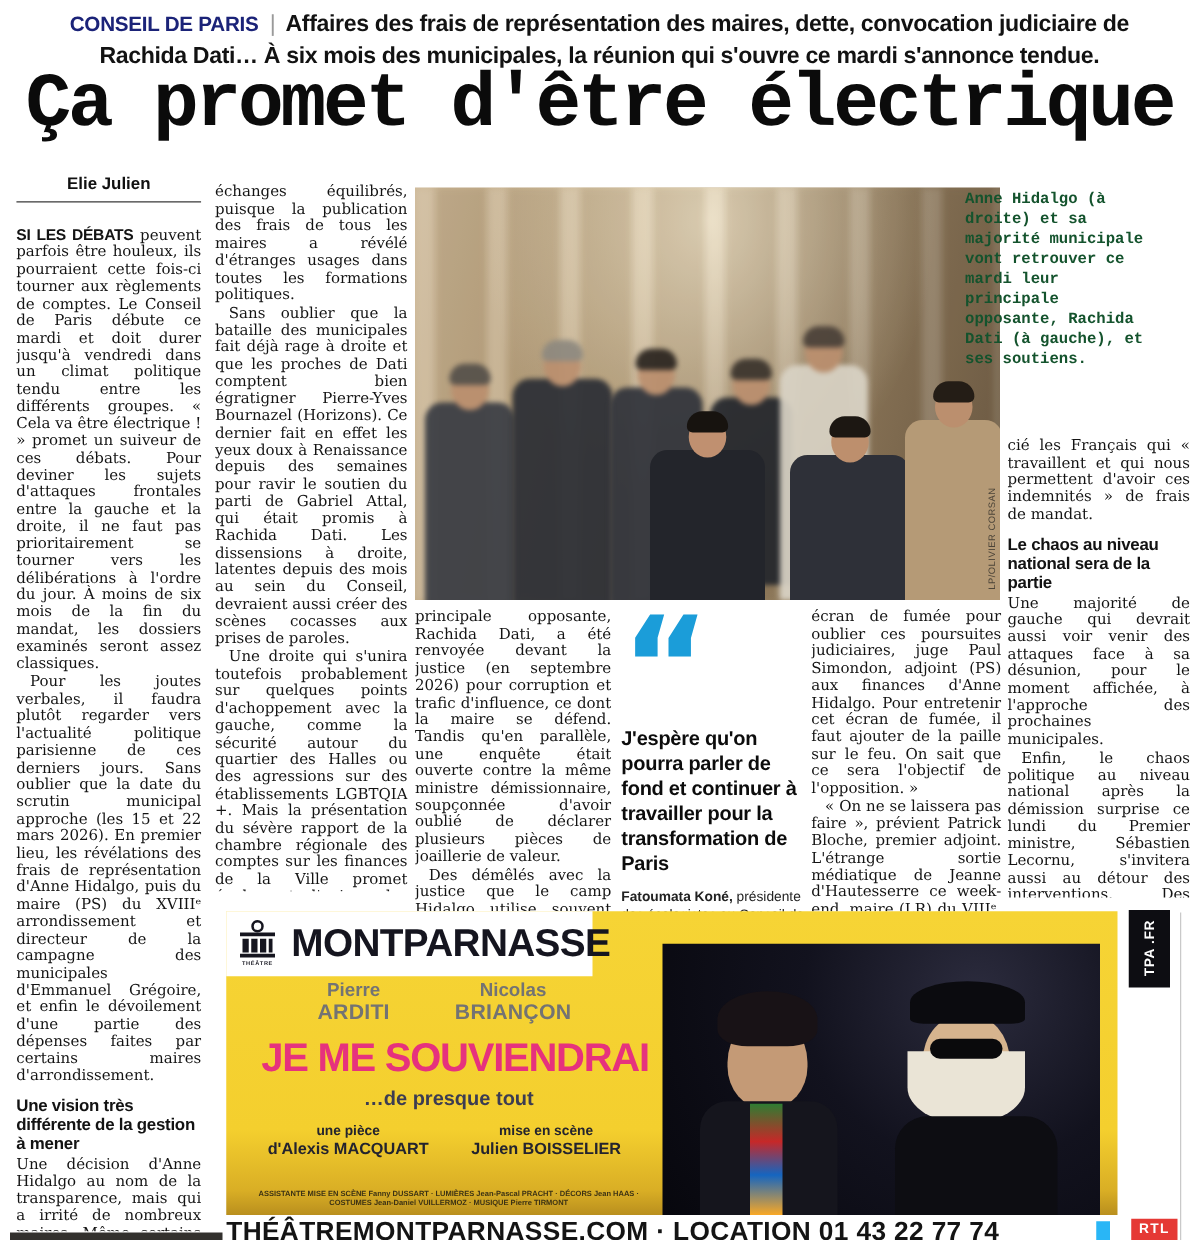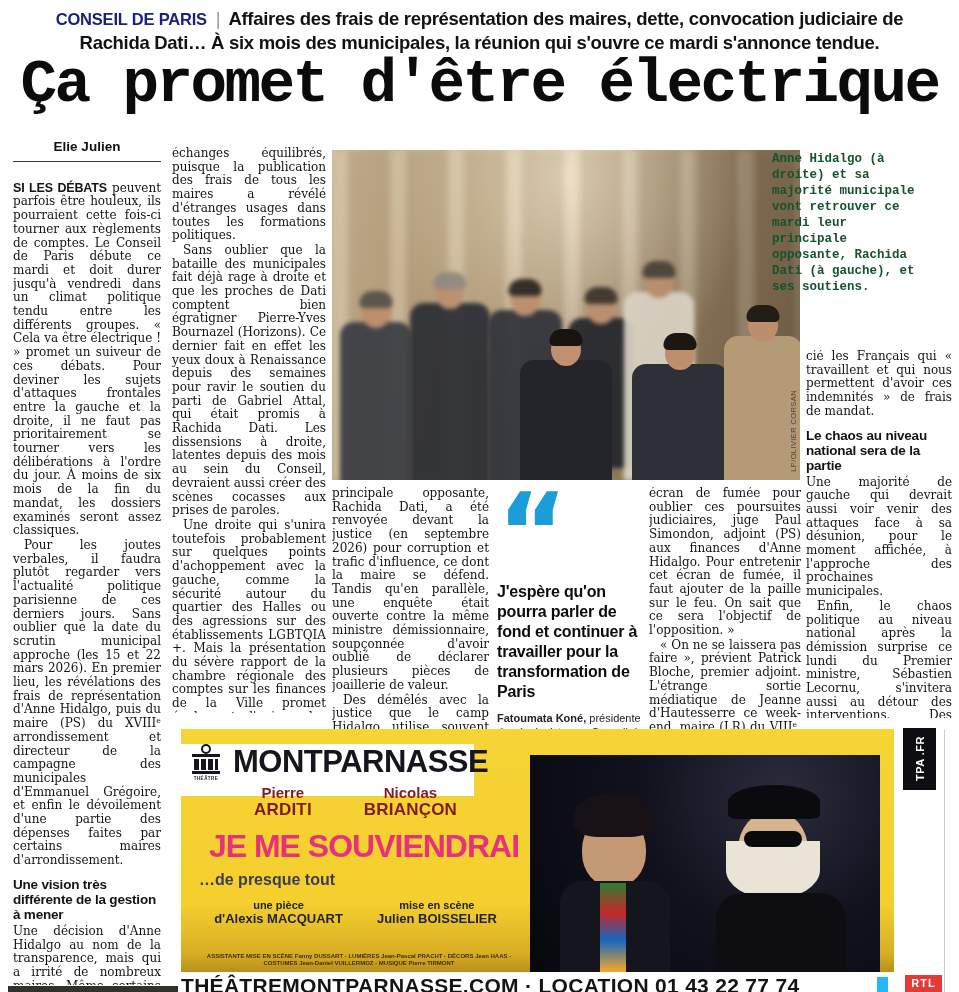--- a/index.html
+++ b/index.html
@@ -76,42 +76,42 @@
   .qtext { font-family:"Liberation Sans", sans-serif; font-weight:bold;
            font-size:16px; line-height:20px; color:#0c0c0c; margin-top:6px;
            letter-spacing:-0.2px; }
   .qattr { font-family:"Liberation Sans", sans-serif; font-size:11px;
            line-height:14px; color:#222; margin-top:9px; }
   .qattr b { font-weight:bold; }
   
   #ad { position:absolute; left:181px; top:729px; width:755px; height:243px; }
   .ad-yellow { position:absolute; left:0; top:0; width:713px; height:243px;
            background:linear-gradient(180deg,#f6d435 0%,#f4cf2e 72%,#d9ae25 92%,#b98f1e 100%); }
-  .ad-logoband { position:absolute; left:0; top:15px; width:293px; height:52px;
-           background:#fff; display:flex; align-items:flex-start; gap:9px; padding-left:7px; }
+  .ad-logoband { position:absolute; left:0; top:0; width:293px; height:52px;
+           background:#fff; display:flex; align-items:center; gap:9px; padding-left:7px; }
   .venue-name { font-family:"Liberation Sans", sans-serif; font-weight:bold;
            font-size:31px; letter-spacing:-0.5px; color:#15151f; }
   .venue-icon { width:38px; height:38px; display:flex; flex-direction:column;
            align-items:center; }
   .venue-icon svg { display:block; }
   .venue-sub { font-family:"Liberation Sans", sans-serif; font-size:4.5px;
            font-weight:bold; color:#15151f; letter-spacing:.5px; }
   .ad-photo { position:absolute; left:349px; top:26px; width:350px; height:217px;
            overflow:hidden;
            background:radial-gradient(circle at 72% 18%, #2b2b3d 0%, #12121e 45%, #07070d 100%); }
   .aman { position:absolute; }
   .actors { position:absolute; top:56px; left:0; width:349px; display:flex;
            justify-content:center; gap:52px; text-align:center;
-           font-family:"Liberation Sans", sans-serif; font-weight:bold; color:#7f1d1d; }
+           font-family:"Liberation Sans", sans-serif; font-weight:bold; color:#737373; }
   .actor .first { font-size:15px; line-height:16px; }
   .actor .last  { font-size:17px; line-height:18px; letter-spacing:.2px; }
   .ad-title { position:absolute; left:18px; top:99px; width:330px; text-align:center;
            font-family:"Liberation Sans", sans-serif; font-weight:bold;
            font-size:32px; letter-spacing:-1px; color:#e6327d; }
-  .ad-subtitle { position:absolute; left:18px; top:142px; width:320px; text-align:left;
+  .ad-subtitle { position:absolute; left:18px; top:142px; width:320px; text-align:center;
            font-family:"Liberation Sans", sans-serif; font-weight:bold;
            font-size:16px; color:#3c3c52; }
   .ad-credits { position:absolute; top:170px; left:0; width:349px; display:flex;
            justify-content:center; gap:34px; text-align:center;
            font-family:"Liberation Sans", sans-serif; color:#23232e; }
   .ad-credit .lbl { font-size:11px; font-weight:bold; line-height:12px; }
   .ad-credit .nm  { font-size:13px; font-weight:bold; line-height:15px; }
   .ad-with { position:absolute; top:205px; left:0; width:349px; text-align:center;
            font-family:"Liberation Sans", sans-serif; font-weight:bold; font-size:12px; }
   .ad-with .w { color:#f4efdf; } .ad-with .n { color:#e6327d; }

